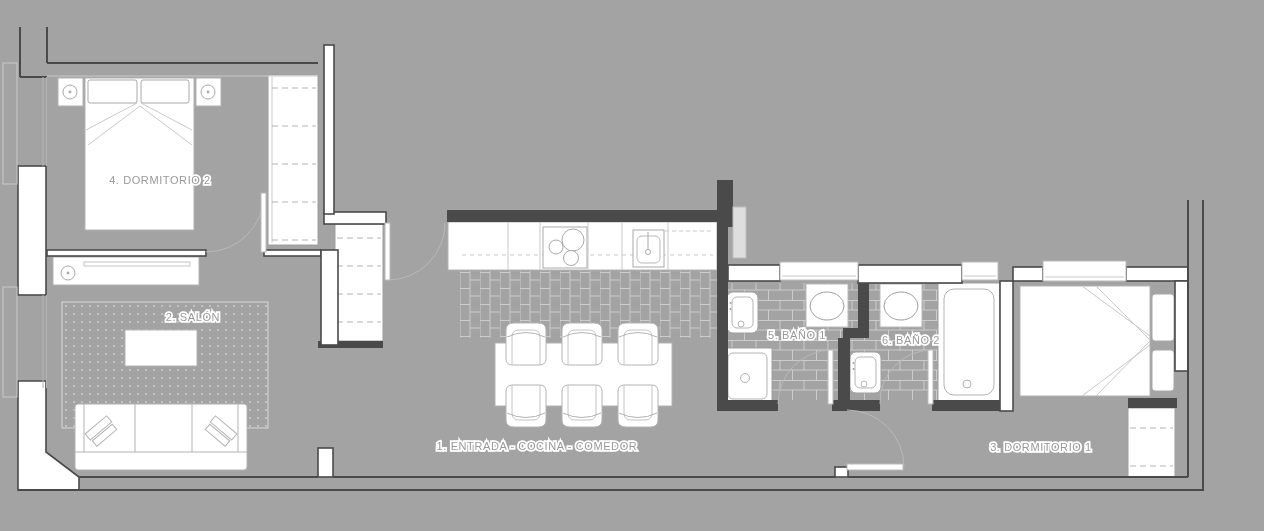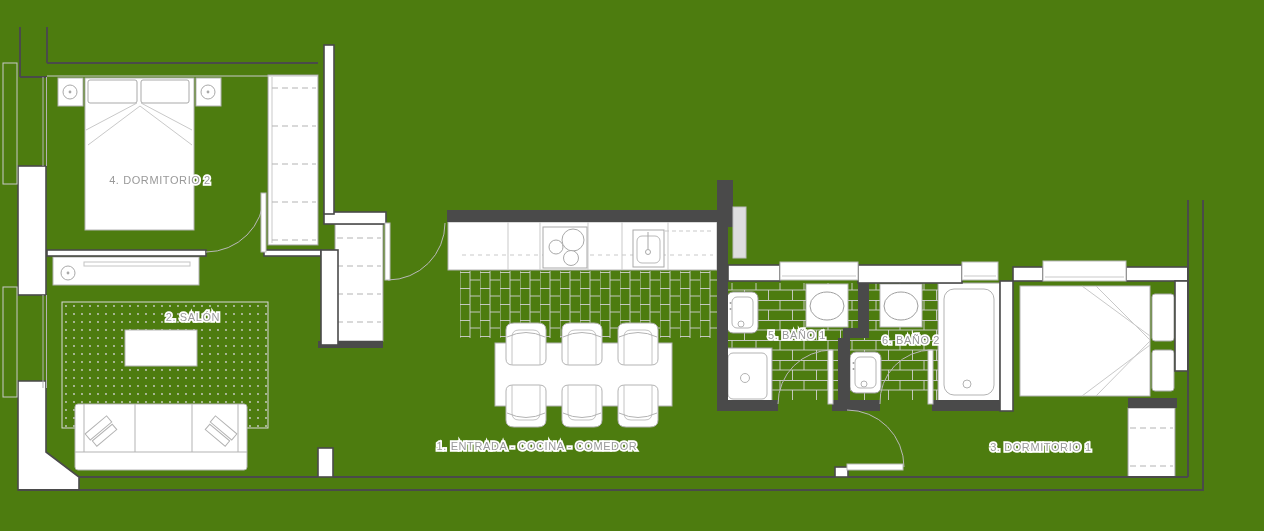--- a/index.html
+++ b/index.html
@@ -1,16 +1,16 @@
 <!DOCTYPE html>
 <html><head>
 <meta charset="utf-8">
 <style>
   html,body{margin:0;padding:0;background:#fff;}
-  .stage{position:relative;width:1264px;height:531px;background:#4d7c0f;overflow:hidden;
+  .stage{position:relative;width:1264px;height:531px;background:#a3a3a3;overflow:hidden;
          font-family:"Liberation Sans", sans-serif;}
   svg{position:absolute;left:0;top:0;}
   text.room-label{font-family:"Liberation Sans", sans-serif;font-size:11px;letter-spacing:.6px;
        fill:#999999;text-anchor:middle;paint-order:stroke;stroke:#ffffff;stroke-width:3.5px;}
 </style>
 </head>
 <body>
 
 <div class="stage">
 <svg width="1264" height="531" viewBox="0 0 1264 531">

